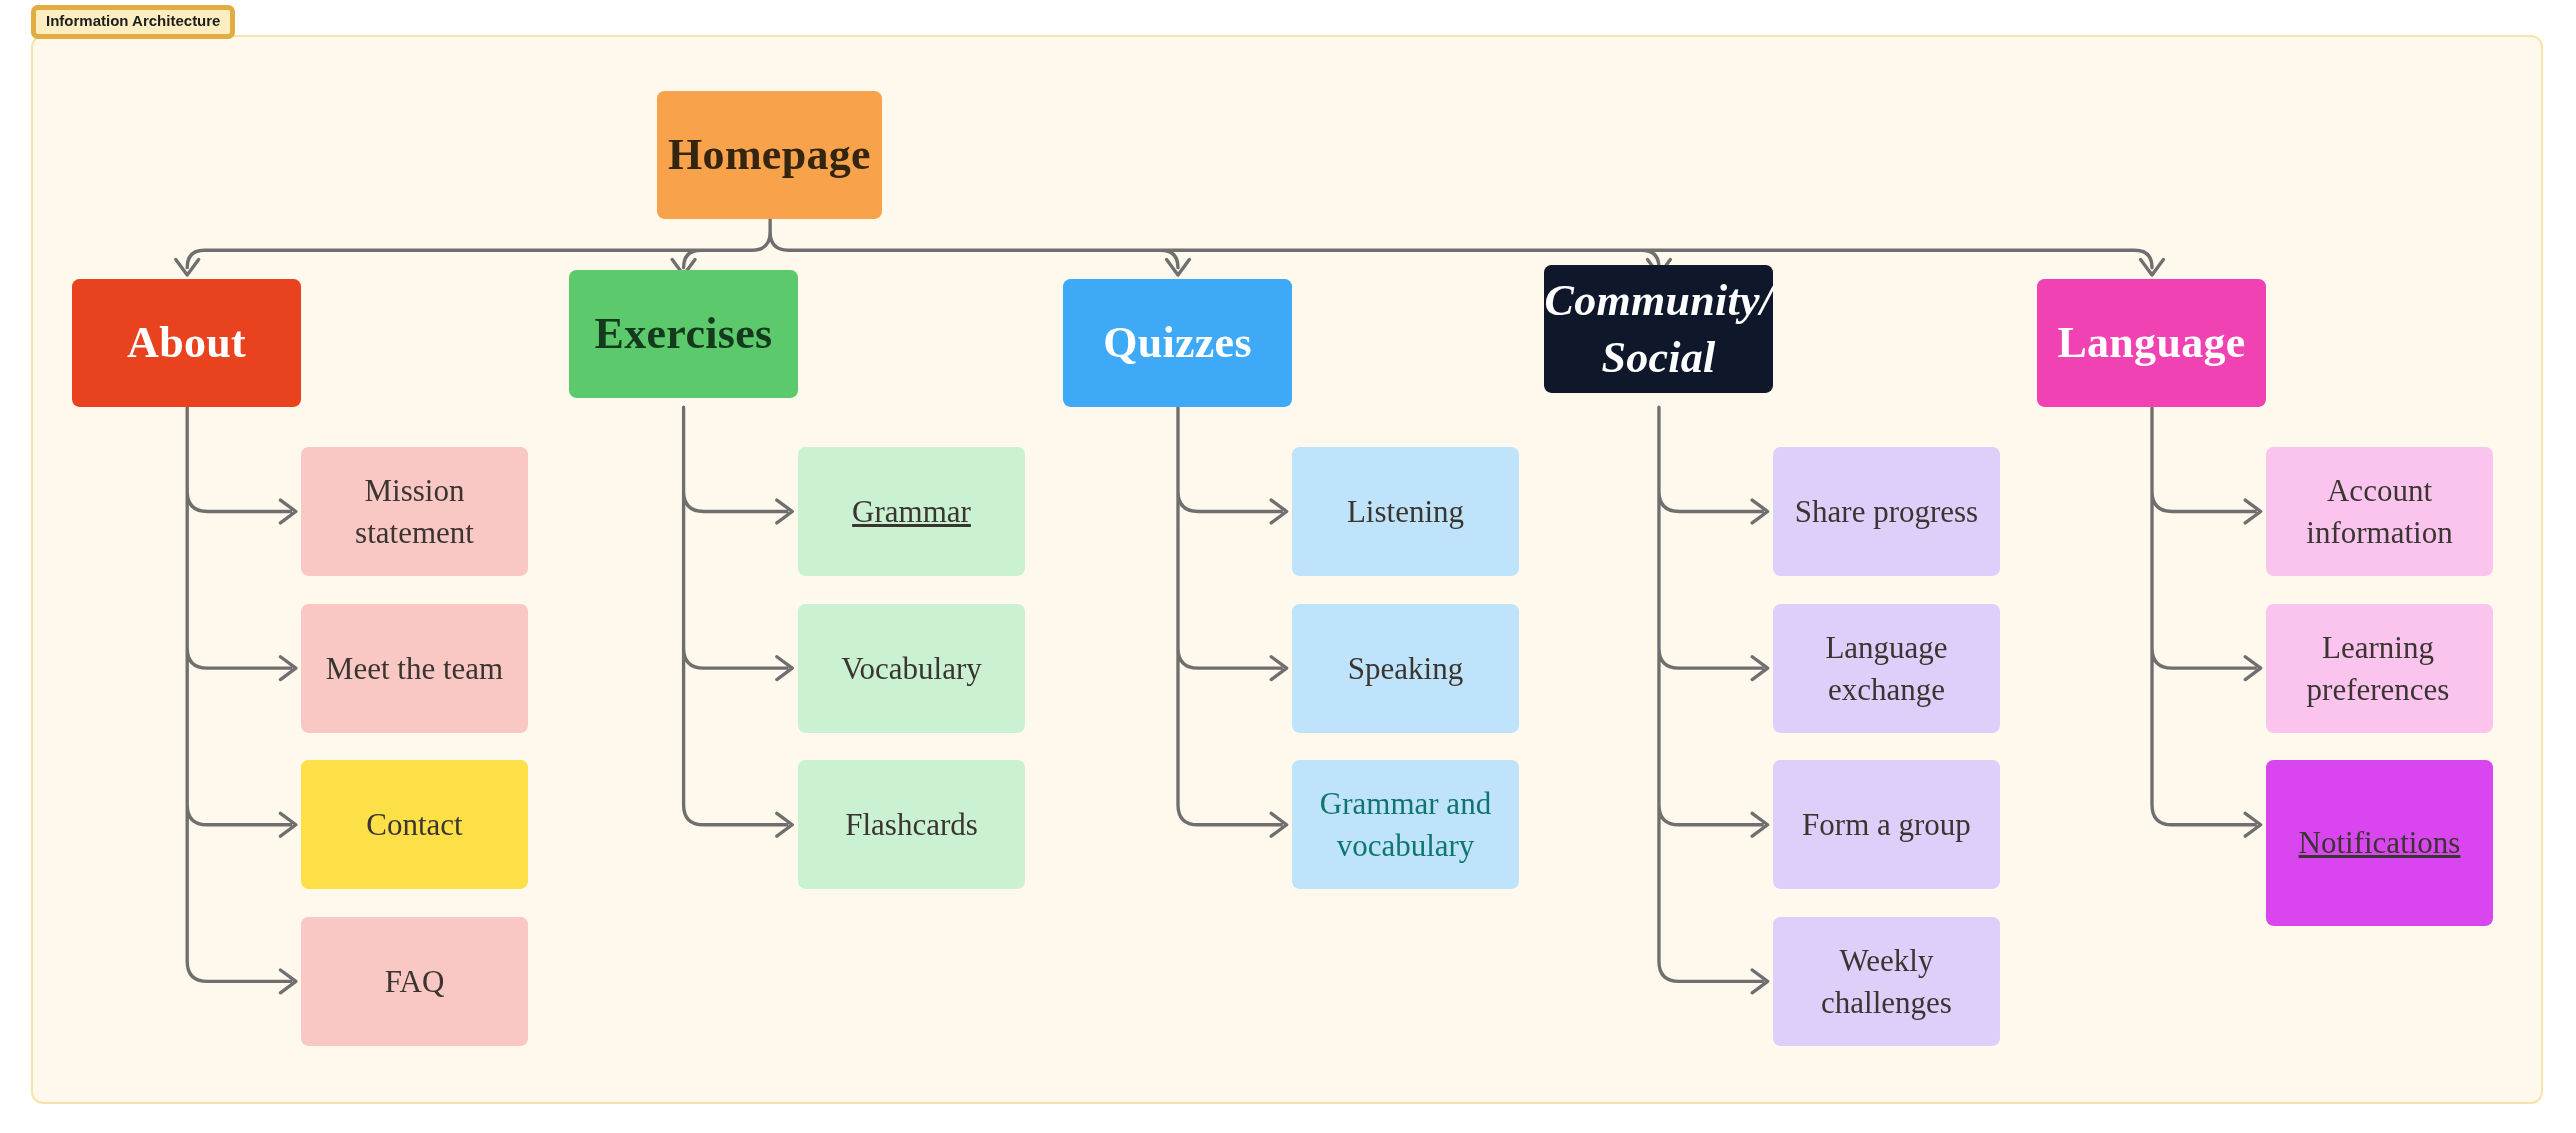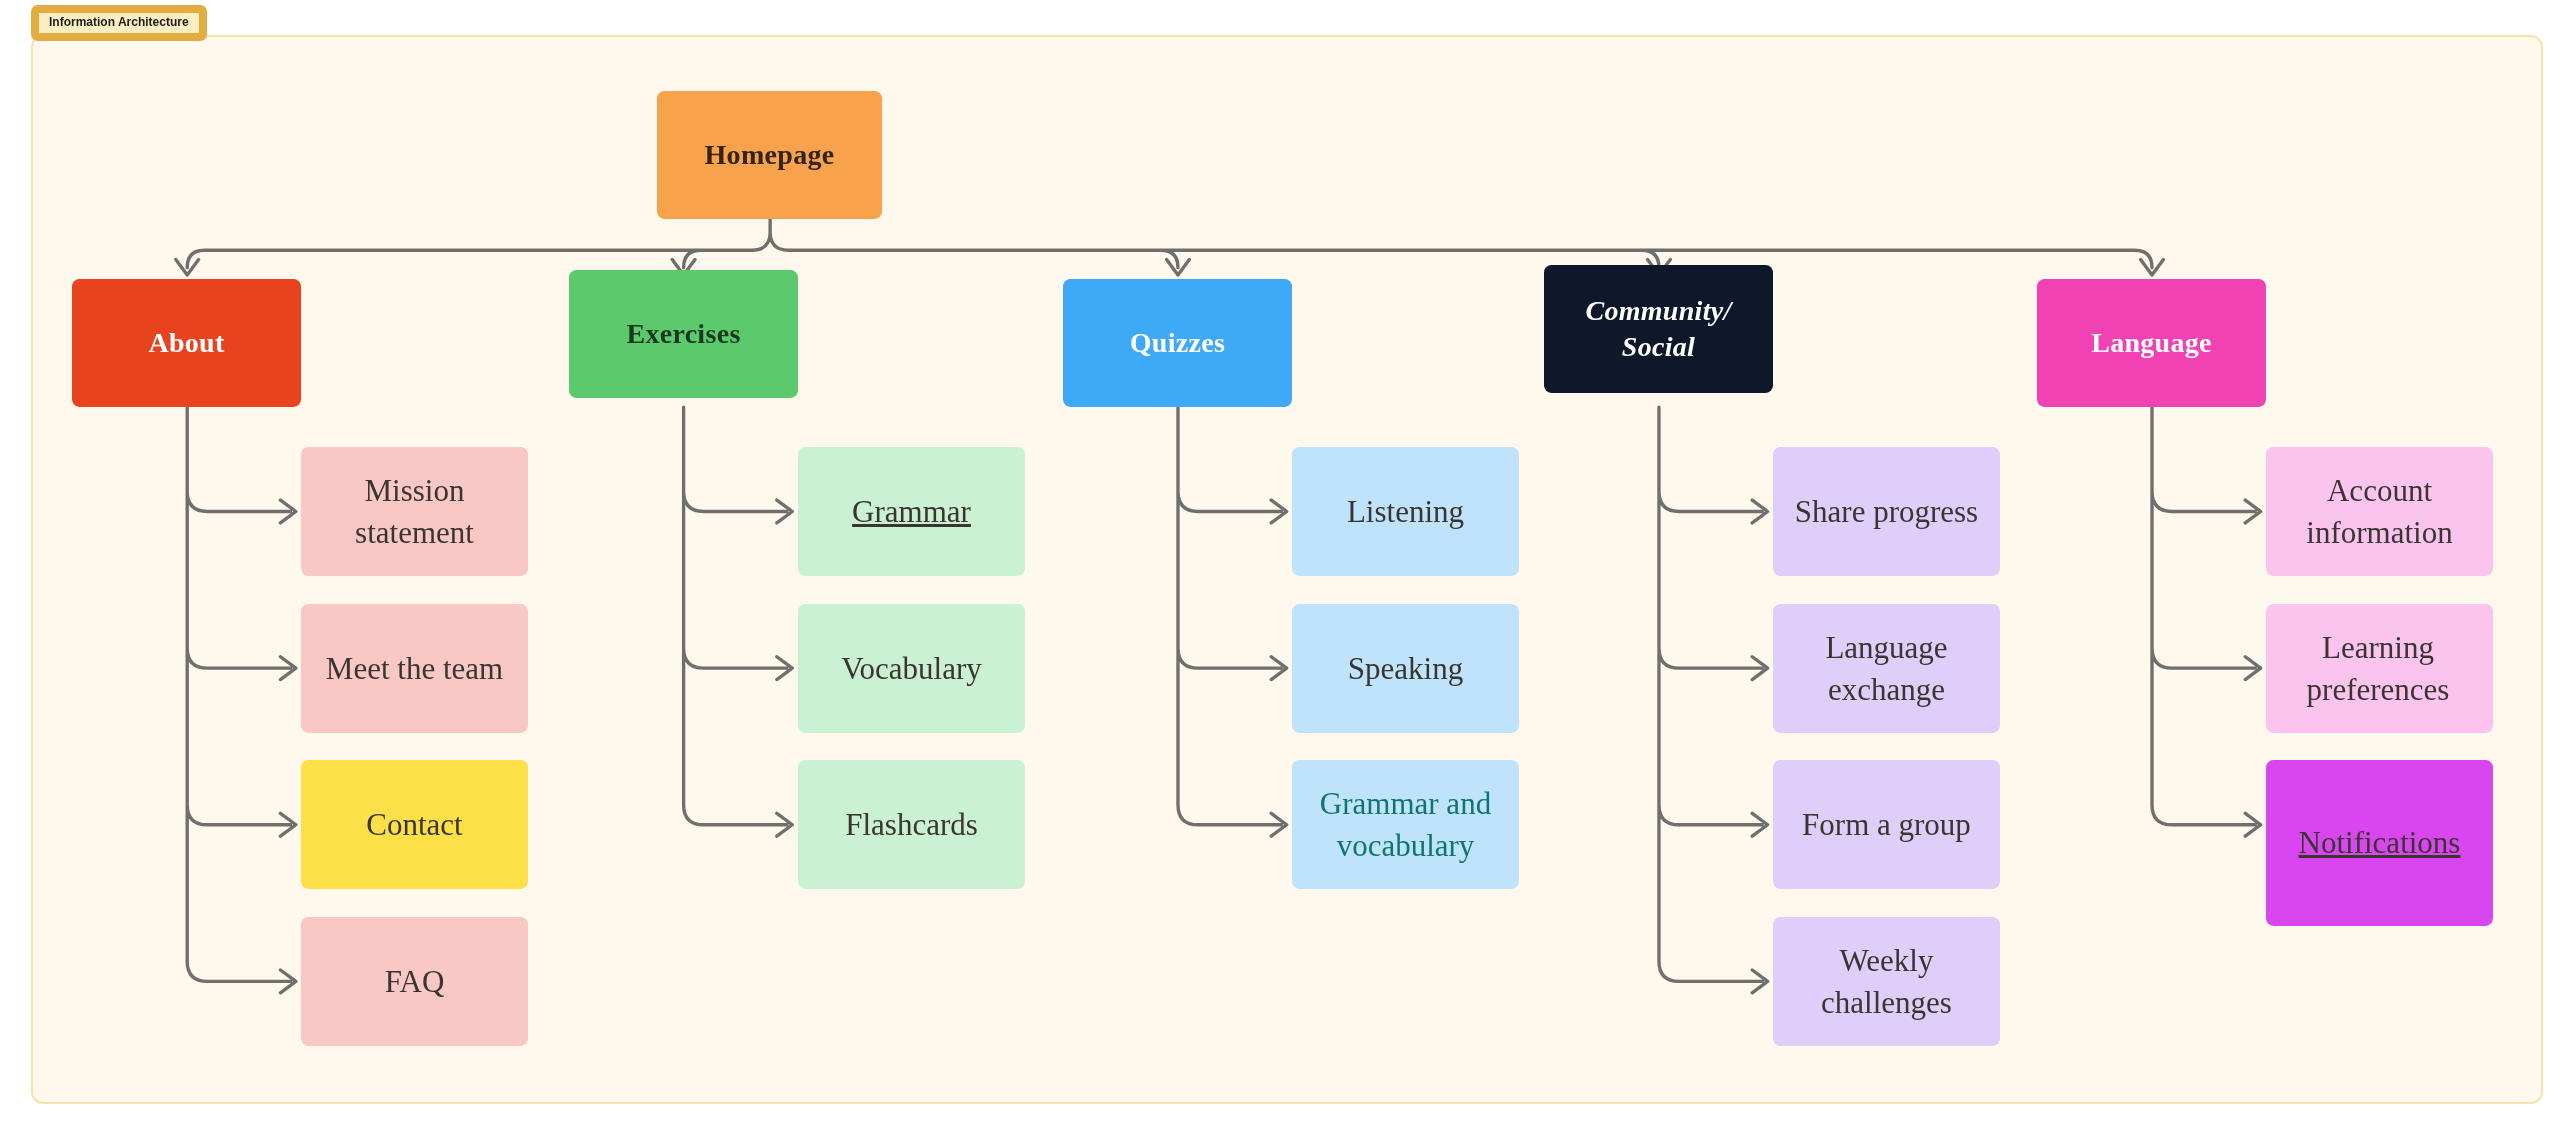--- a/index.html
+++ b/index.html
@@ -18,46 +18,46 @@
     box-sizing:border-box;
     border:2px solid #F6E3A9;
     background:#FEF9EC;
   }
   .badge{
     position:absolute;
     left:31px;top:4.7px;
     padding:3.4px 10px 4px 10px;
     border-radius:6.7px;
     box-sizing:border-box;
-    border:8px solid #3b82f6;
+    border:5px solid #3b82f6;
     background:#FDEEC2;
     color:#1d1d1d;
     font-family:"Liberation Sans","DejaVu Sans",sans-serif;
-    font-size:12px;
+    font-size:15px;
     font-weight:600;
     line-height:1.1;
     white-space:nowrap;
   }
   #connectors{
     position:absolute;left:0;top:0;
     pointer-events:none;
   }
   .node{
     position:absolute;
     display:flex;
     align-items:center;
     justify-content:center;
     text-align:center;
     border-radius:7.4px;
     box-sizing:border-box;
     white-space:pre-line;
   }
   .node.title{
     font-weight:700;
-    font-size:28px;
+    font-size:44px;
     line-height:1.3;
     letter-spacing:0.3px;
     padding:0 13.4px;
   }
   .node.child{
     font-size:31px;
     line-height:1.33;
     padding:0 19px;
   }
 </style>

